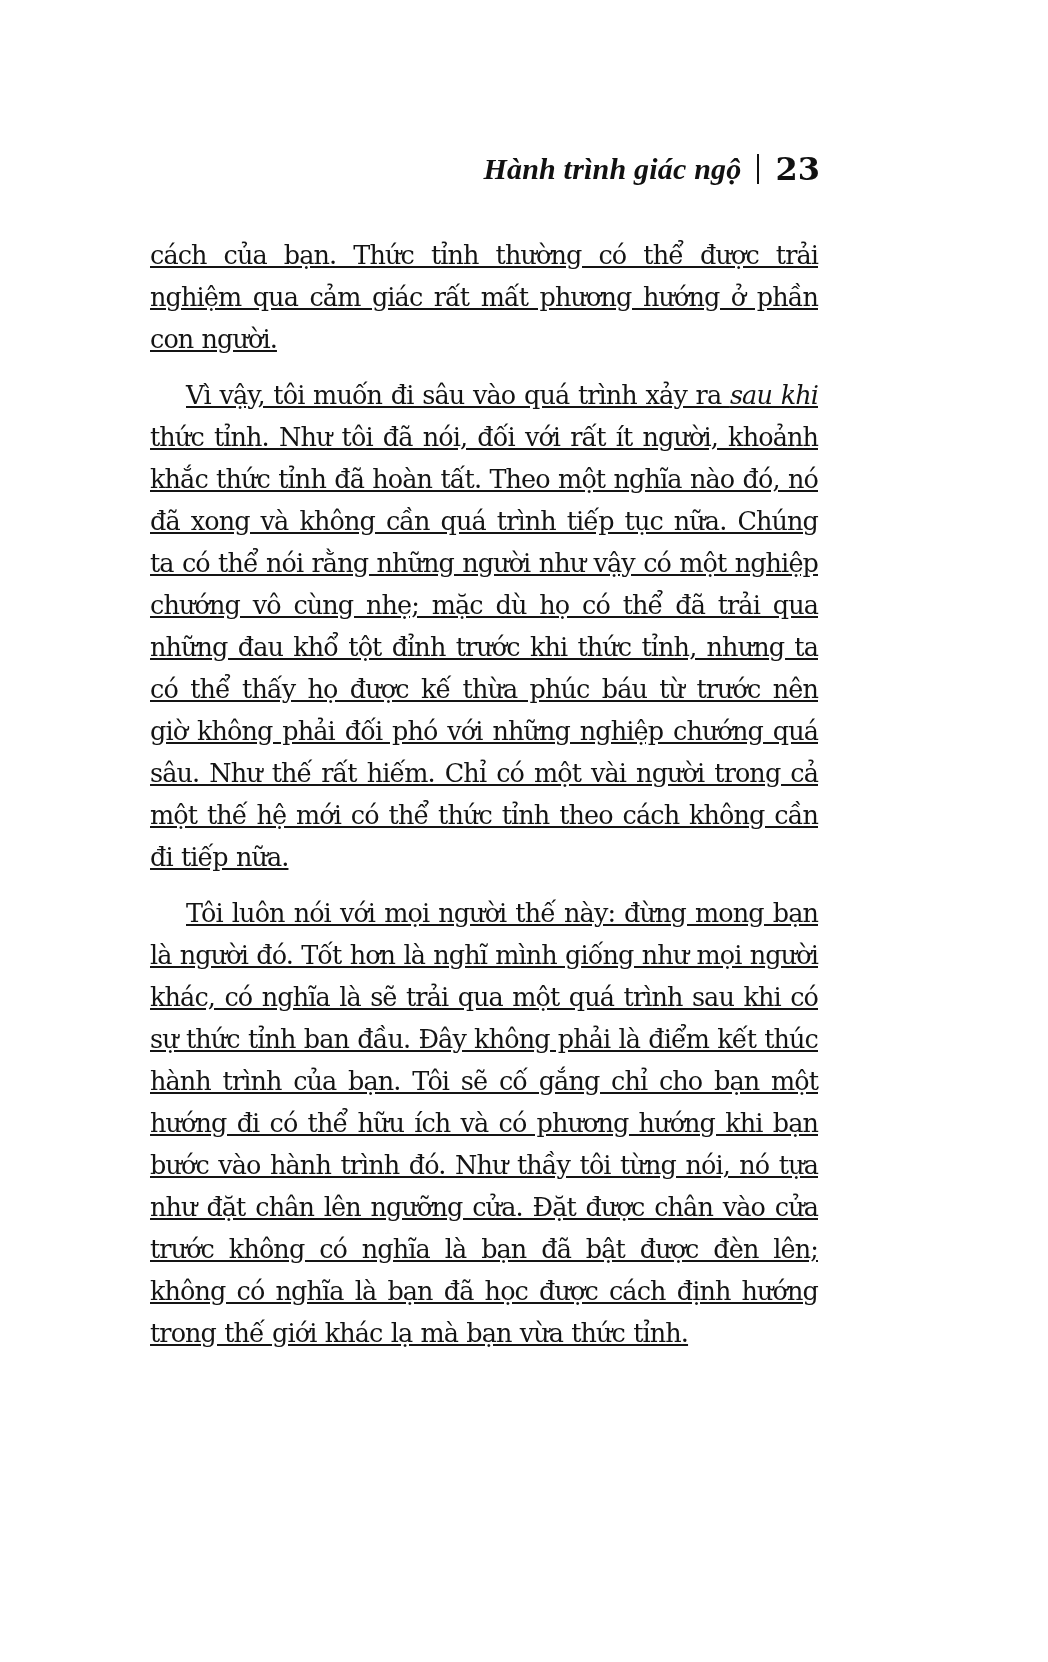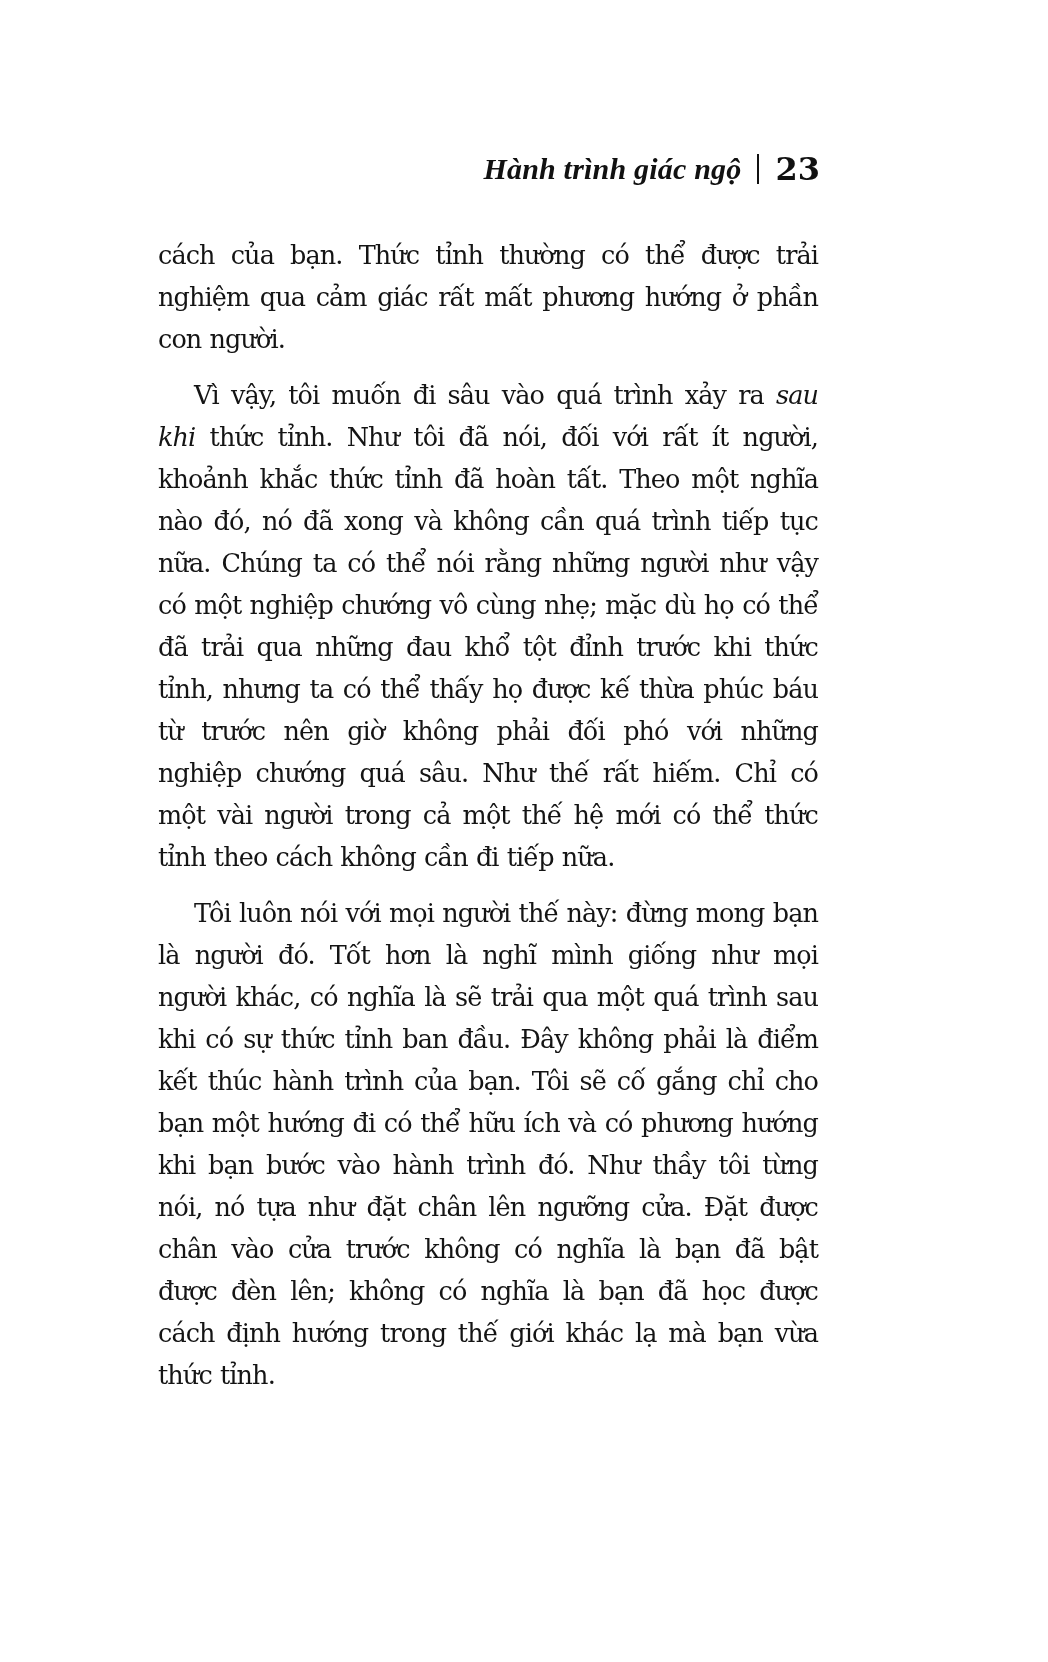--- a/index.html
+++ b/index.html
@@ -56,21 +56,22 @@
       width: 668px;
       font-family: "DejaVu Serif", serif;
       font-size: 25.5px;
       line-height: 42px;
       color: #141414;
       text-align: justify;
       letter-spacing: -0.9px;
       word-spacing: 1px;
     }
     .para {
-      margin: 0 0 14px 8px;
+      margin: 0 0 14px 0;
+      text-decoration: underline;
     }
     .para.indent {
       text-indent: 36px;
     }
     .para em {
       font-style: italic;
     }
   </style>
 </head>
 <body>

